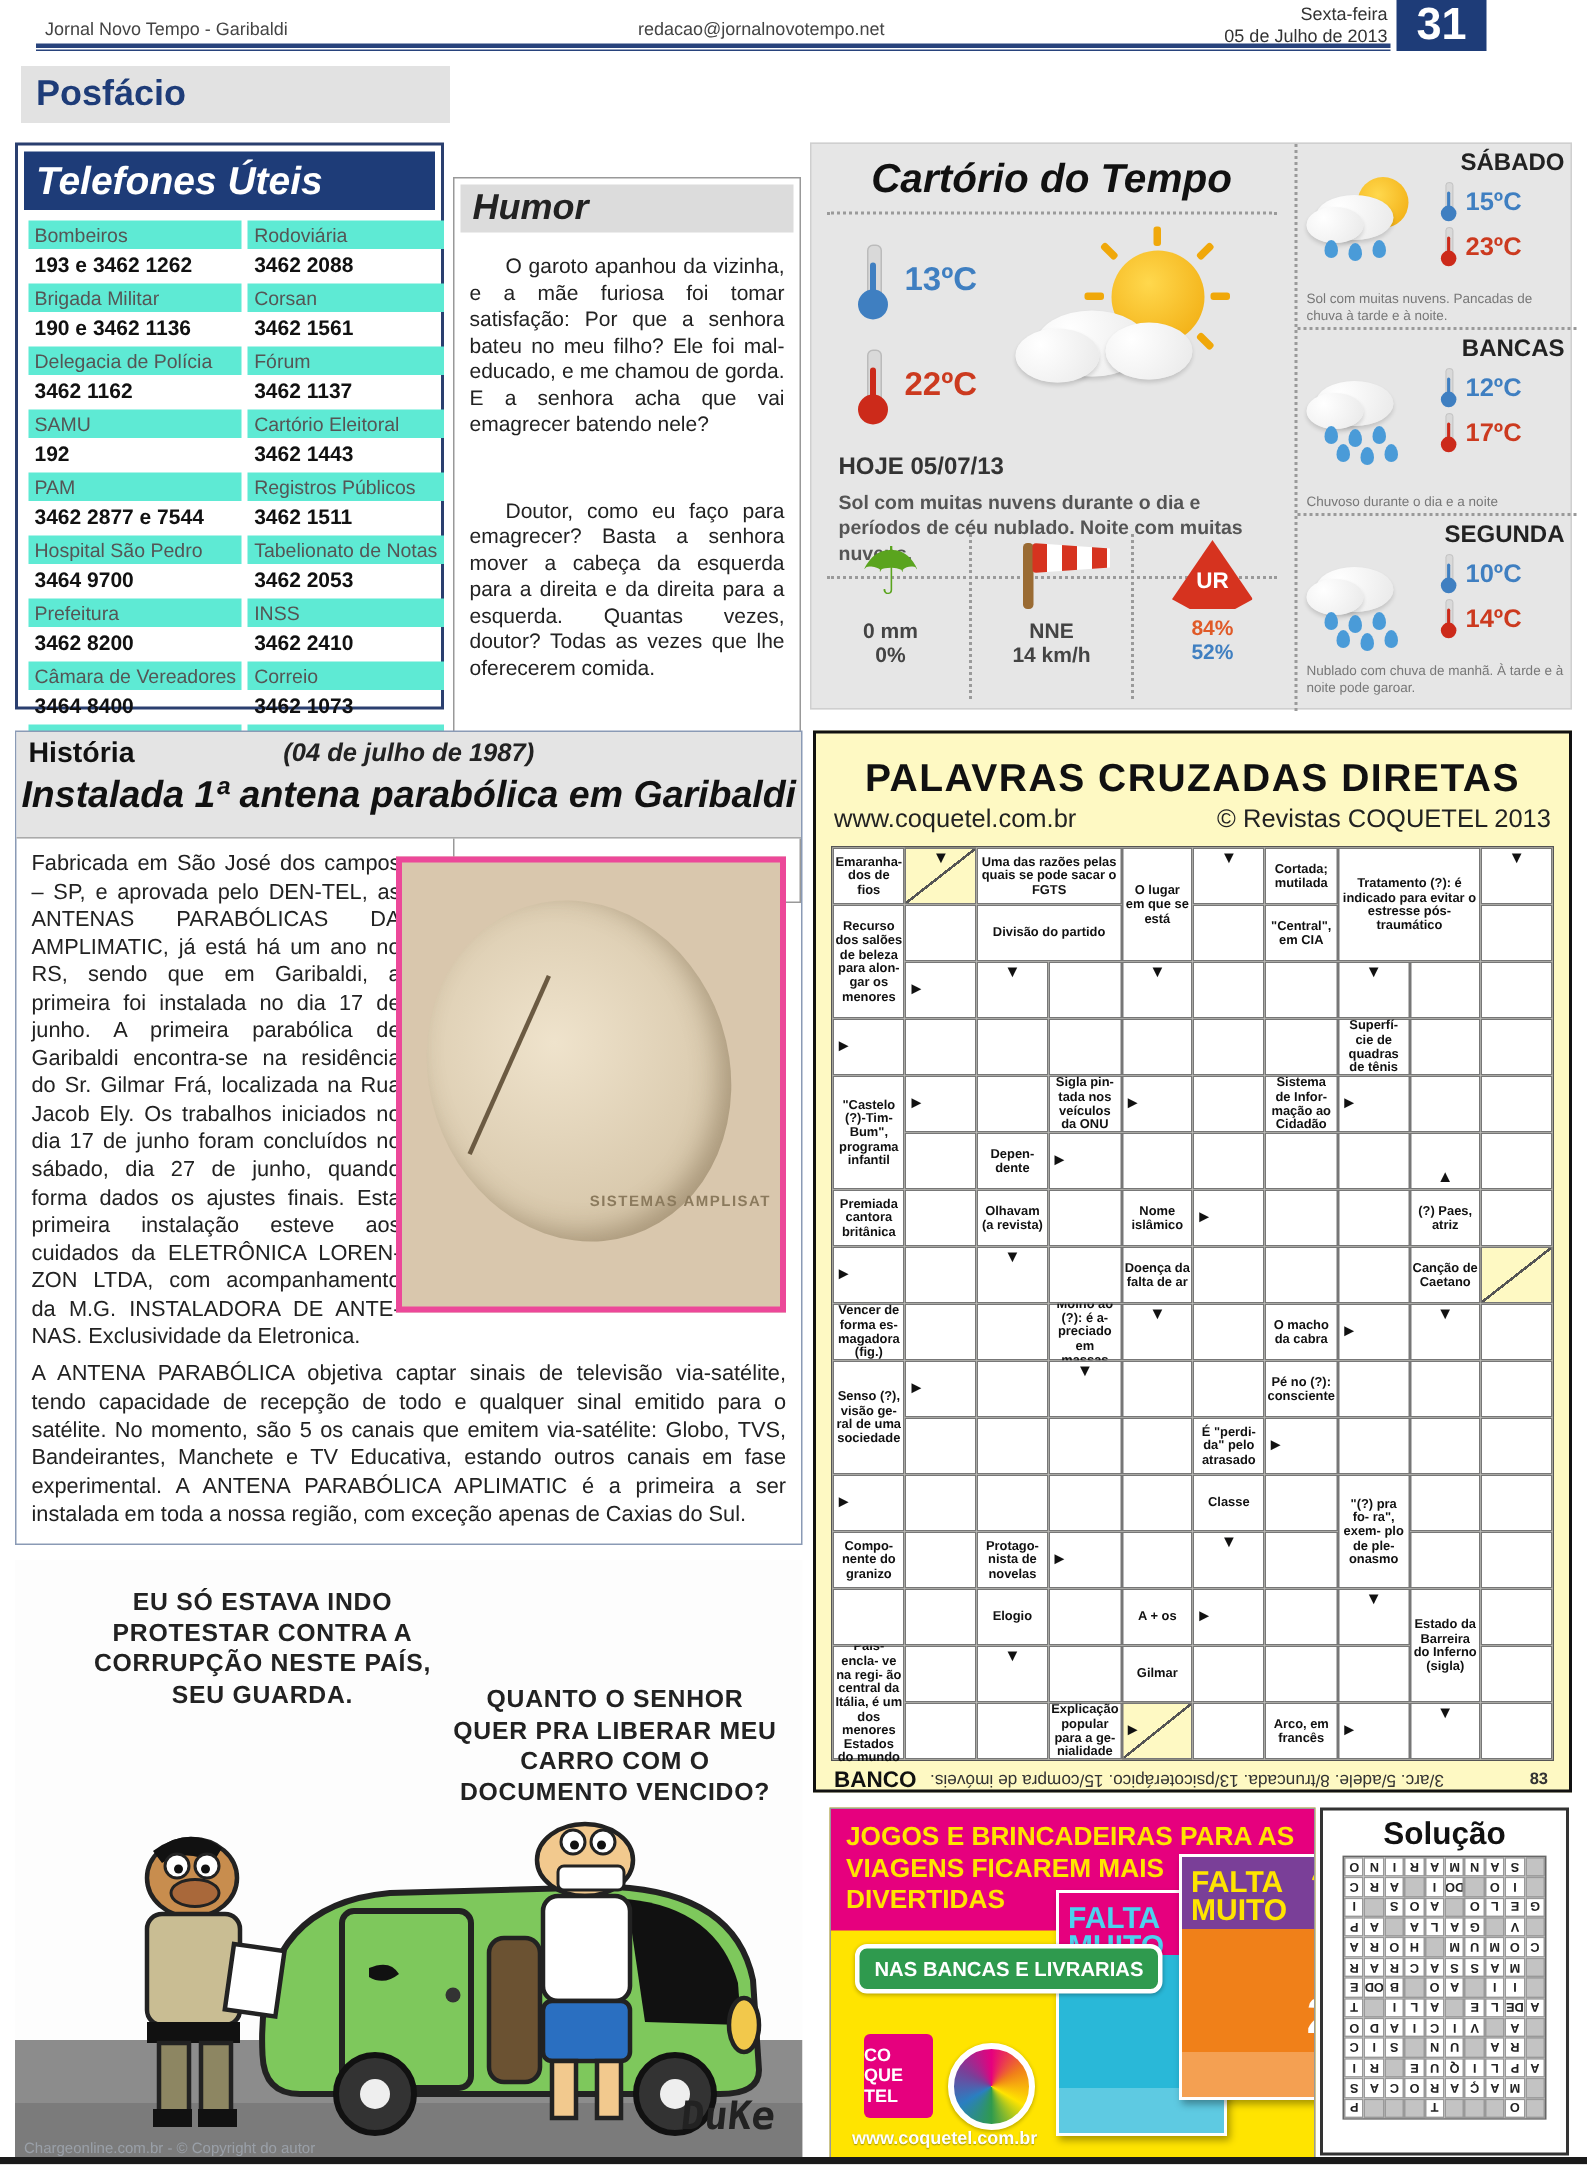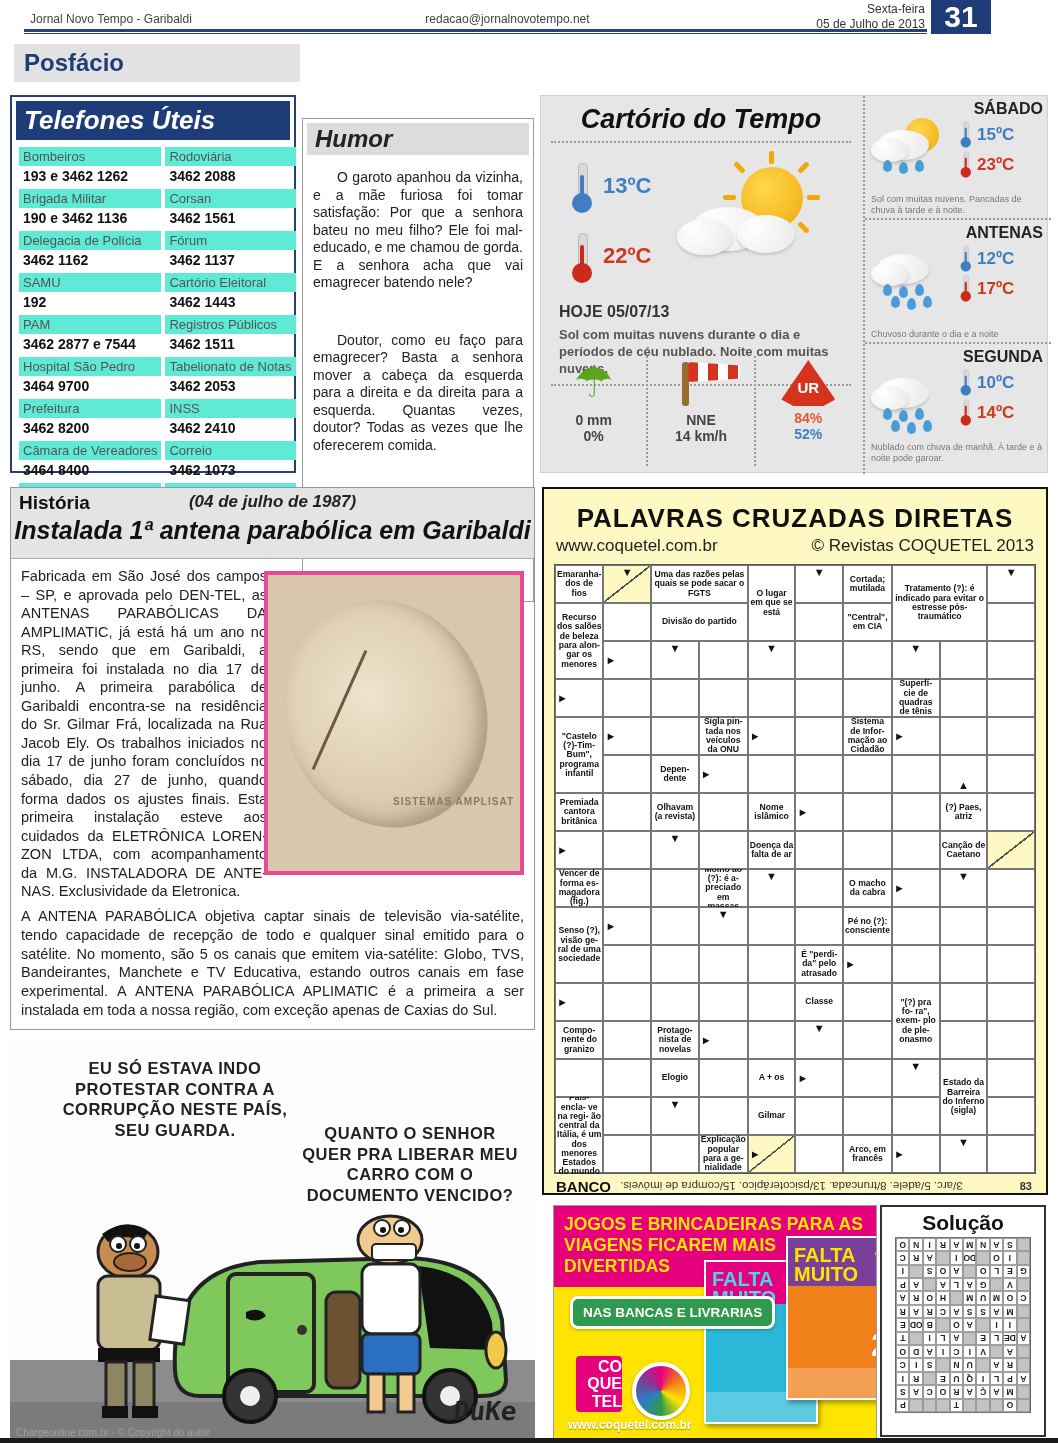--- a/index.html
+++ b/index.html
@@ -118,21 +118,21 @@
   .arr.up{bottom:1px;left:50%;transform:translateX(-50%);}
   .cw-banco{position:relative;margin:4px 12px;height:20px;}
   .cw-banco .lbl{position:absolute;left:0;top:0;font-weight:bold;font-size:15px;color:#111;}
   .cw-banco .words{position:absolute;left:64px;top:2px;font-size:11.5px;color:#333;transform:rotate(180deg);}
   .cw-banco .num{position:absolute;right:2px;top:2px;font-size:11px;font-weight:bold;color:#333;}
 
   
   .ad{position:absolute;left:553px;top:1205px;width:322px;height:232px;border:1px solid #999;background:#ffe400;overflow:hidden;}
   .ad-head{background:#e6007e;padding:8px 10px 10px;color:#ffe400;font-weight:bold;font-size:17.5px;line-height:1.2;}
   .ad-badge{position:absolute;left:16px;top:90px;background:#2f9a4e;border:3px solid #fff;border-radius:8px;color:#fff;font-weight:bold;font-size:13.5px;padding:6px 10px;text-align:center;box-shadow:0 1px 3px rgba(0,0,0,.3);}
-  .ad-logo{position:absolute;left:22px;top:150px;width:46px;height:56px;background:#e6007e;color:#fff;font-weight:bold;font-size:16px;line-height:1.1;display:flex;align-items:center;justify-content:center;text-align:right;border-radius:4px;}
+  .ad-logo{position:absolute;left:22px;top:150px;width:46px;height:56px;background:#e6007e;color:#fff;font-weight:bold;font-size:12px;line-height:1.1;display:flex;align-items:center;justify-content:center;text-align:left;border-radius:4px;}
   .ad-ball{position:absolute;left:78px;top:156px;width:50px;height:50px;border-radius:50%;background:conic-gradient(#e6007e,#f08019,#ffe400,#2f9a4e,#2a7fc1,#7a3f98,#e6007e);border:4px solid #fff;box-shadow:0 1px 3px rgba(0,0,0,.3);}
   .ad-url{position:absolute;left:14px;bottom:6px;font-size:12px;font-weight:bold;color:#fff;text-shadow:0 1px 1px rgba(0,0,0,.4);}
   .book{position:absolute;width:110px;height:160px;border:2px solid #fff;box-shadow:2px 3px 5px rgba(0,0,0,.35);}
   .book.b1{left:150px;top:54px;background:linear-gradient(#e6007e 0 26%,#29b8d8 26% 100%);}
   .book.b2{left:232px;top:30px;background:linear-gradient(#7a3f98 0 30%,#f08019 30% 100%);}
   .book .bt{position:absolute;left:6px;top:8px;font-weight:bold;font-size:20px;line-height:.95;color:#4dd2ee;}
   .book.b2 .bt{color:#ffe400;}
   .book .bq{position:absolute;right:4px;top:2px;font-weight:bold;font-size:34px;color:#e6007e;}
   .book.b2 .bq{color:#ffe400;}
   .book .bn{position:absolute;right:8px;bottom:34px;font-weight:bold;font-size:34px;color:#fff;}
@@ -296,21 +296,21 @@
                 <span class="stem"></span>
                 <span class="fillb"></span>
                 <span class="bulb"></span>
               </span>
               <span>23ºC</span>
             </div>
           </div>
           <div class="day-desc">Sol com muitas nuvens. Pancadas de chuva à tarde e à noite.</div>
         </div>
         <div class="day">
-          <div class="day-name">ANTENAS</div>
+          <div class="day-name">BANCAS</div>
           <div class="day-ic">
             <div class="cloud" style="left:6px;top:14px;width:52px;height:30px;"></div>
             <div class="cloud" style="left:0px;top:22px;width:38px;height:24px;"></div>
             <div class="drop" style="left:12px;top:44px;"></div>
             <div class="drop" style="left:28px;top:46px;"></div>
             <div class="drop" style="left:44px;top:44px;"></div>
             <div class="drop" style="left:20px;top:56px;"></div>
             <div class="drop" style="left:36px;top:58px;"></div>
             <div class="drop" style="left:52px;top:56px;"></div>
           </div>

